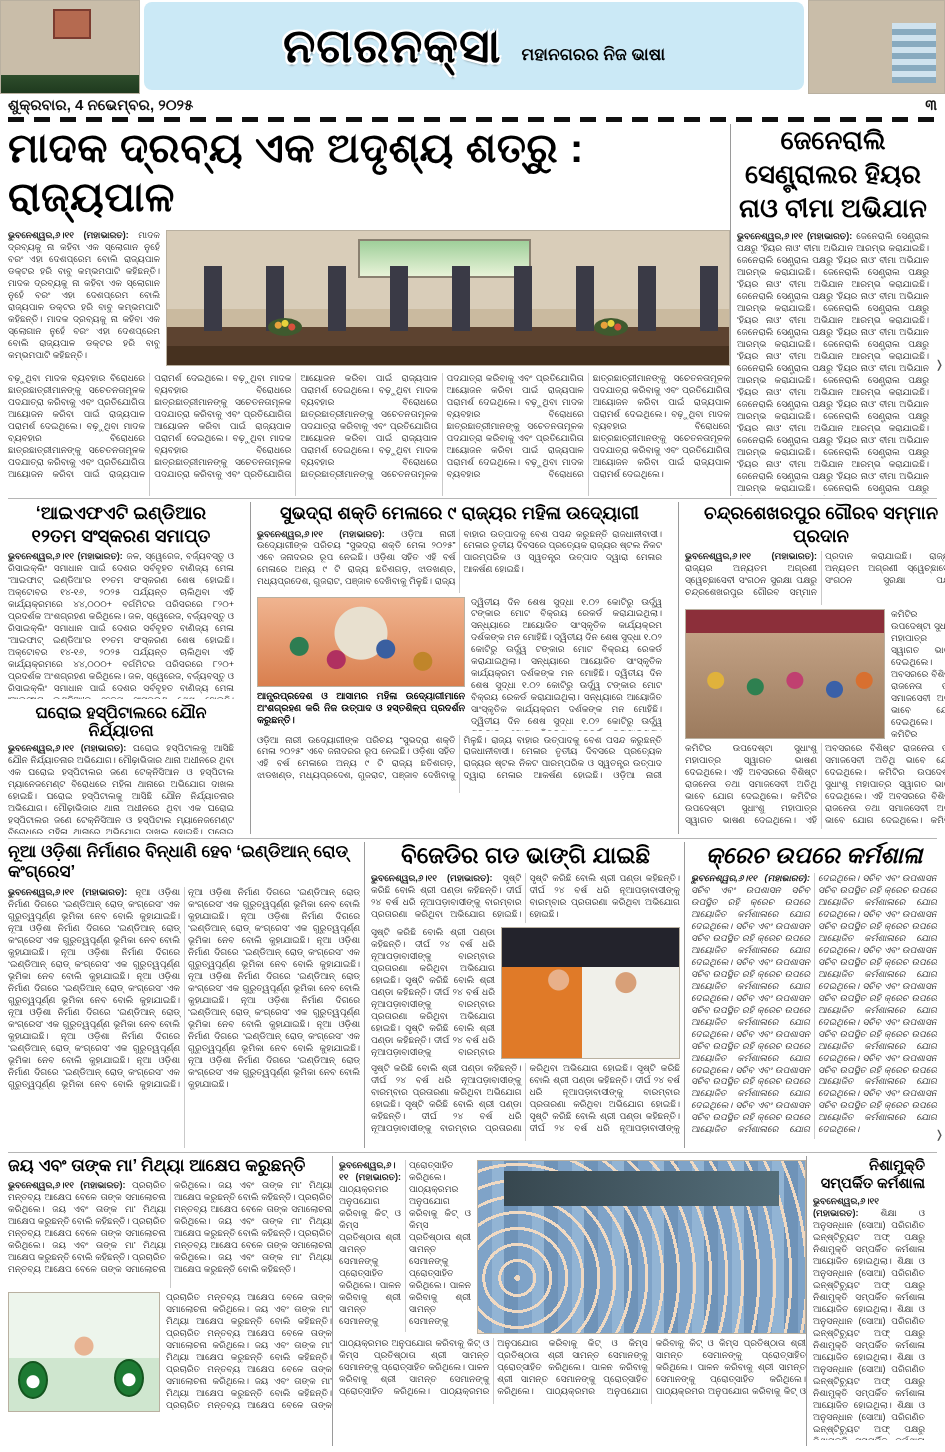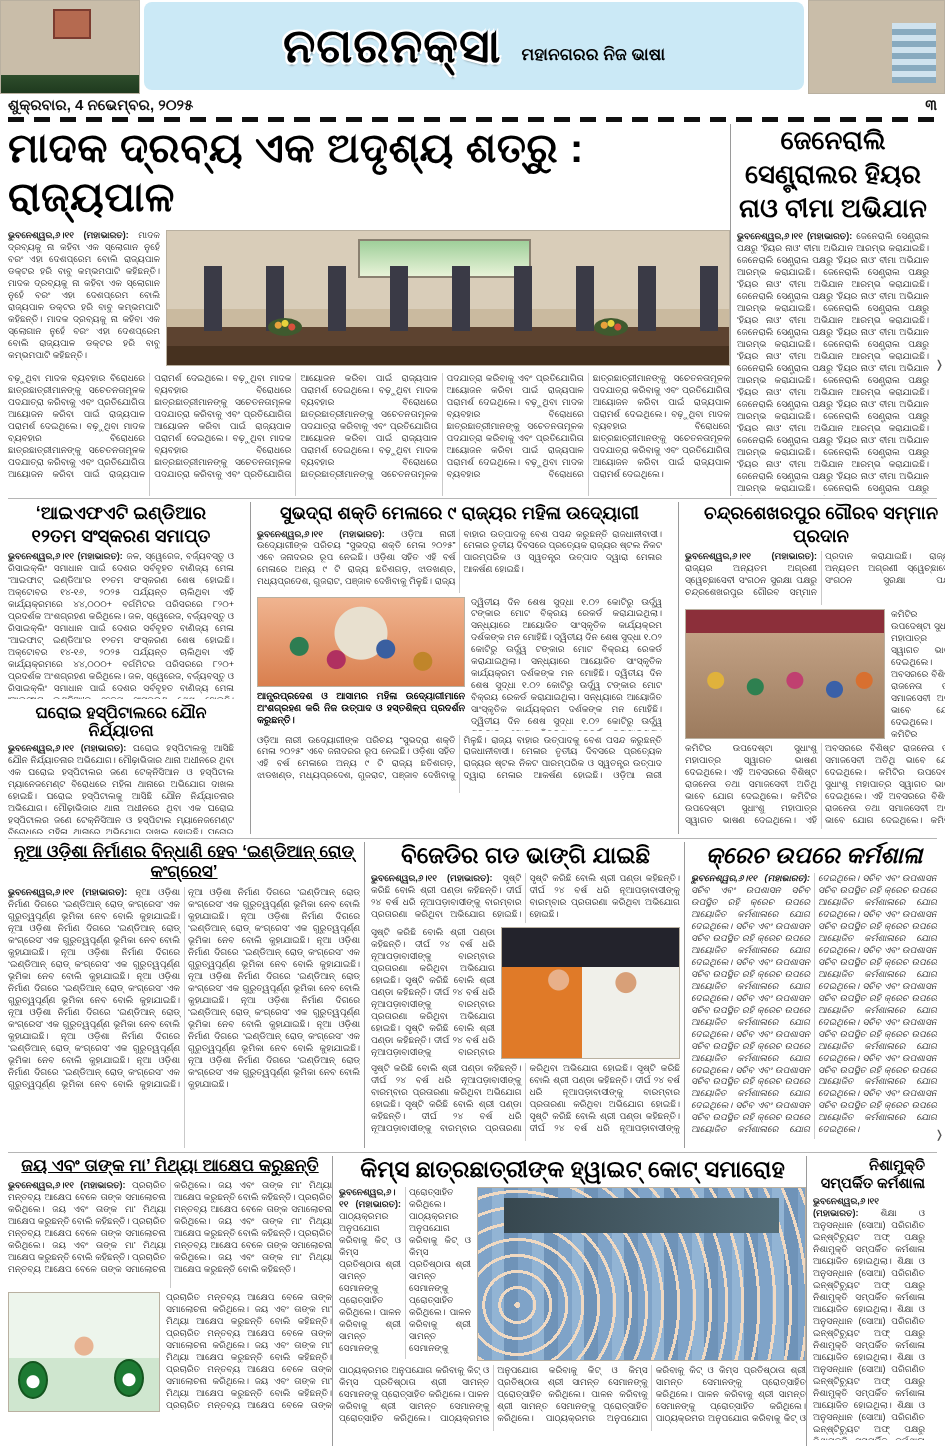--- a/index.html
+++ b/index.html
@@ -88,21 +88,21 @@
        repeating-radial-gradient(circle at 12% 68%,#f0d9c2 0 3px,transparent 3px 16px),
        repeating-linear-gradient(90deg,#7fa3c8 0 14px,#92b4d4 14px 26px,#6f93b8 26px 40px),
        linear-gradient(#d8e2ea 0 30%,#9fb6cc 30%);}
   .ph-crowd:before{content:"";position:absolute;left:8%;top:6%;width:84%;height:20%;
        background:linear-gradient(90deg,#37474f,#546e7a);}
   
   .h-main{font-size:41px;line-height:1.2;letter-spacing:.5px;}
   .h-right{font-size:26px;line-height:1.3;text-align:center;}
   .h-sec{font-size:18px;line-height:1.25;text-align:center;}
   .h-sub{font-size:16px;text-align:center;}
-  .h-band{font-size:17px;text-align:center;text-decoration:underline;}
+  .h-band{font-size:17px;}
   .h-big{font-size:23px;text-align:center;}
   .h-small{font-size:14.5px;line-height:1.25;text-align:right;}
   .fold{position:absolute;right:1px;color:#555;font-size:11px;}
 </style>
 </head>
 <body>
 
 <div class="page">
 
   <div class="masthead">
@@ -261,21 +261,20 @@
           <div class="logo lg1"></div>
           <div class="logo lg2"></div>
         </div>
         <div class="bt" style="flex:1;height:118px;">
           <span> ପ୍ରଚାରିତ ମନ୍ତବ୍ୟ ଆକ୍ଷେପ ବେଳେ ତାଙ୍କ ସମାଲୋଚନା କରିଥିଲେ। ଜୟ ଏବଂ ତାଙ୍କ ମା’ ମିଥ୍ୟା ଆକ୍ଷେପ କରୁଛନ୍ତି ବୋଲି କହିଛନ୍ତି। ପ୍ରଚାରିତ ମନ୍ତବ୍ୟ ଆକ୍ଷେପ ବେଳେ ତାଙ୍କ ସମାଲୋଚନା କରିଥିଲେ। ଜୟ ଏବଂ ତାଙ୍କ ମା’ ମିଥ୍ୟା ଆକ୍ଷେପ କରୁଛନ୍ତି ବୋଲି କହିଛନ୍ତି। ପ୍ରଚାରିତ ମନ୍ତବ୍ୟ ଆକ୍ଷେପ ବେଳେ ତାଙ୍କ ସମାଲୋଚନା କରିଥିଲେ। ଜୟ ଏବଂ ତାଙ୍କ ମା’ ମିଥ୍ୟା ଆକ୍ଷେପ କରୁଛନ୍ତି ବୋଲି କହିଛନ୍ତି। ପ୍ରଚାରିତ ମନ୍ତବ୍ୟ ଆକ୍ଷେପ ବେଳେ ତାଙ୍କ ସମାଲୋଚନା କରିଥିଲେ। ଜୟ ଏବଂ ତାଙ୍କ ମା’ ମିଥ୍ୟା ଆକ୍ଷେପ କରୁଛନ୍ତି ବୋଲି କହିଛନ୍ତି। ପ୍ରଚାରିତ ମନ୍ତବ୍ୟ ଆକ୍ଷେପ ବେଳେ ତାଙ୍କ ସମାଲୋଚନା କରିଥିଲେ। ଜୟ ଏବଂ ତାଙ୍କ ମା’ ମିଥ୍ୟା ଆକ୍ଷେପ କରୁଛନ୍ତି ବୋଲି କହିଛନ୍ତି।</span>
         </div>
       </div>
     </div>
 
     <div class="sep-l" style="overflow:hidden;">
-      <div class="hd h-big"> କିମ୍ସ ଛାତ୍ରଛାତ୍ରୀଙ୍କ ହ୍ୱାଇଟ୍ କୋଟ୍ ସମାରୋହ</div>
       <div style="display:flex;gap:6px;margin-top:4px;">
         <div class="bt c2" style="width:132px;height:172px;">
           <b> ଭୁବନେଶ୍ୱର,୬।୧୧ (ମହାଭାରତ):</b>
           <span> ପାଠ୍ୟକ୍ରମର ଅନୁପଯୋଗ କରିବାକୁ କିଟ୍ ଓ କିମ୍ସ ପ୍ରତିଷ୍ଠାତା ଶ୍ରୀ ସାମନ୍ତ ସେମାନଙ୍କୁ ପ୍ରୋତ୍ସାହିତ କରିଥିଲେ। ପାଳନ କରିବାକୁ ଶ୍ରୀ ସାମନ୍ତ ସେମାନଙ୍କୁ ପ୍ରୋତ୍ସାହିତ କରିଥିଲେ। ପାଠ୍ୟକ୍ରମର ଅନୁପଯୋଗ କରିବାକୁ କିଟ୍ ଓ କିମ୍ସ ପ୍ରତିଷ୍ଠାତା ଶ୍ରୀ ସାମନ୍ତ ସେମାନଙ୍କୁ ପ୍ରୋତ୍ସାହିତ କରିଥିଲେ। ପାଳନ କରିବାକୁ ଶ୍ରୀ ସାମନ୍ତ ସେମାନଙ୍କୁ ପ୍ରୋତ୍ସାହିତ କରିଥିଲେ। ପାଠ୍ୟକ୍ରମର ଅନୁପଯୋଗ କରିବାକୁ କିଟ୍ ଓ କିମ୍ସ ପ୍ରତିଷ୍ଠାତା ଶ୍ରୀ ସାମନ୍ତ ସେମାନଙ୍କୁ ପ୍ରୋତ୍ସାହିତ କରିଥିଲେ। ପାଳନ କରିବାକୁ ଶ୍ରୀ ସାମନ୍ତ ସେମାନଙ୍କୁ ପ୍ରୋତ୍ସାହିତ କରିଥିଲେ। ପାଠ୍ୟକ୍ରମର ଅନୁପଯୋଗ କରିବାକୁ କିଟ୍ ଓ କିମ୍ସ ପ୍ରତିଷ୍ଠାତା ଶ୍ରୀ ସାମନ୍ତ ସେମାନଙ୍କୁ ପ୍ରୋତ୍ସାହିତ କରିଥିଲେ। ପାଳନ କରିବାକୁ ଶ୍ରୀ ସାମନ୍ତ ସେମାନଙ୍କୁ ପ୍ରୋତ୍ସାହିତ କରିଥିଲେ।</span>
         </div>
         <div class="photo ph-crowd" style="flex:1;height:172px;"></div>
       </div>
       <div class="bt c3" style="margin-top:4px;height:66px;">
         <span> ପାଠ୍ୟକ୍ରମର ଅନୁପଯୋଗ କରିବାକୁ କିଟ୍ ଓ କିମ୍ସ ପ୍ରତିଷ୍ଠାତା ଶ୍ରୀ ସାମନ୍ତ ସେମାନଙ୍କୁ ପ୍ରୋତ୍ସାହିତ କରିଥିଲେ। ପାଳନ କରିବାକୁ ଶ୍ରୀ ସାମନ୍ତ ସେମାନଙ୍କୁ ପ୍ରୋତ୍ସାହିତ କରିଥିଲେ। ପାଠ୍ୟକ୍ରମର ଅନୁପଯୋଗ କରିବାକୁ କିଟ୍ ଓ କିମ୍ସ ପ୍ରତିଷ୍ଠାତା ଶ୍ରୀ ସାମନ୍ତ ସେମାନଙ୍କୁ ପ୍ରୋତ୍ସାହିତ କରିଥିଲେ। ପାଳନ କରିବାକୁ ଶ୍ରୀ ସାମନ୍ତ ସେମାନଙ୍କୁ ପ୍ରୋତ୍ସାହିତ କରିଥିଲେ। ପାଠ୍ୟକ୍ରମର ଅନୁପଯୋଗ କରିବାକୁ କିଟ୍ ଓ କିମ୍ସ ପ୍ରତିଷ୍ଠାତା ଶ୍ରୀ ସାମନ୍ତ ସେମାନଙ୍କୁ ପ୍ରୋତ୍ସାହିତ କରିଥିଲେ। ପାଳନ କରିବାକୁ ଶ୍ରୀ ସାମନ୍ତ ସେମାନଙ୍କୁ ପ୍ରୋତ୍ସାହିତ କରିଥିଲେ। ପାଠ୍ୟକ୍ରମର ଅନୁପଯୋଗ କରିବାକୁ କିଟ୍ ଓ କିମ୍ସ ପ୍ରତିଷ୍ଠାତା ଶ୍ରୀ ସାମନ୍ତ ସେମାନଙ୍କୁ ପ୍ରୋତ୍ସାହିତ କରିଥିଲେ। ପାଳନ କରିବାକୁ ଶ୍ରୀ ସାମନ୍ତ ସେମାନଙ୍କୁ ପ୍ରୋତ୍ସାହିତ କରିଥିଲେ। ପାଠ୍ୟକ୍ରମର ଅନୁପଯୋଗ କରିବାକୁ କିଟ୍ ଓ କିମ୍ସ ପ୍ରତିଷ୍ଠାତା ଶ୍ରୀ ସାମନ୍ତ ସେମାନଙ୍କୁ ପ୍ରୋତ୍ସାହିତ କରିଥିଲେ। ପାଳନ କରିବାକୁ ଶ୍ରୀ ସାମନ୍ତ ସେମାନଙ୍କୁ ପ୍ରୋତ୍ସାହିତ କରିଥିଲେ।</span>
       </div>

